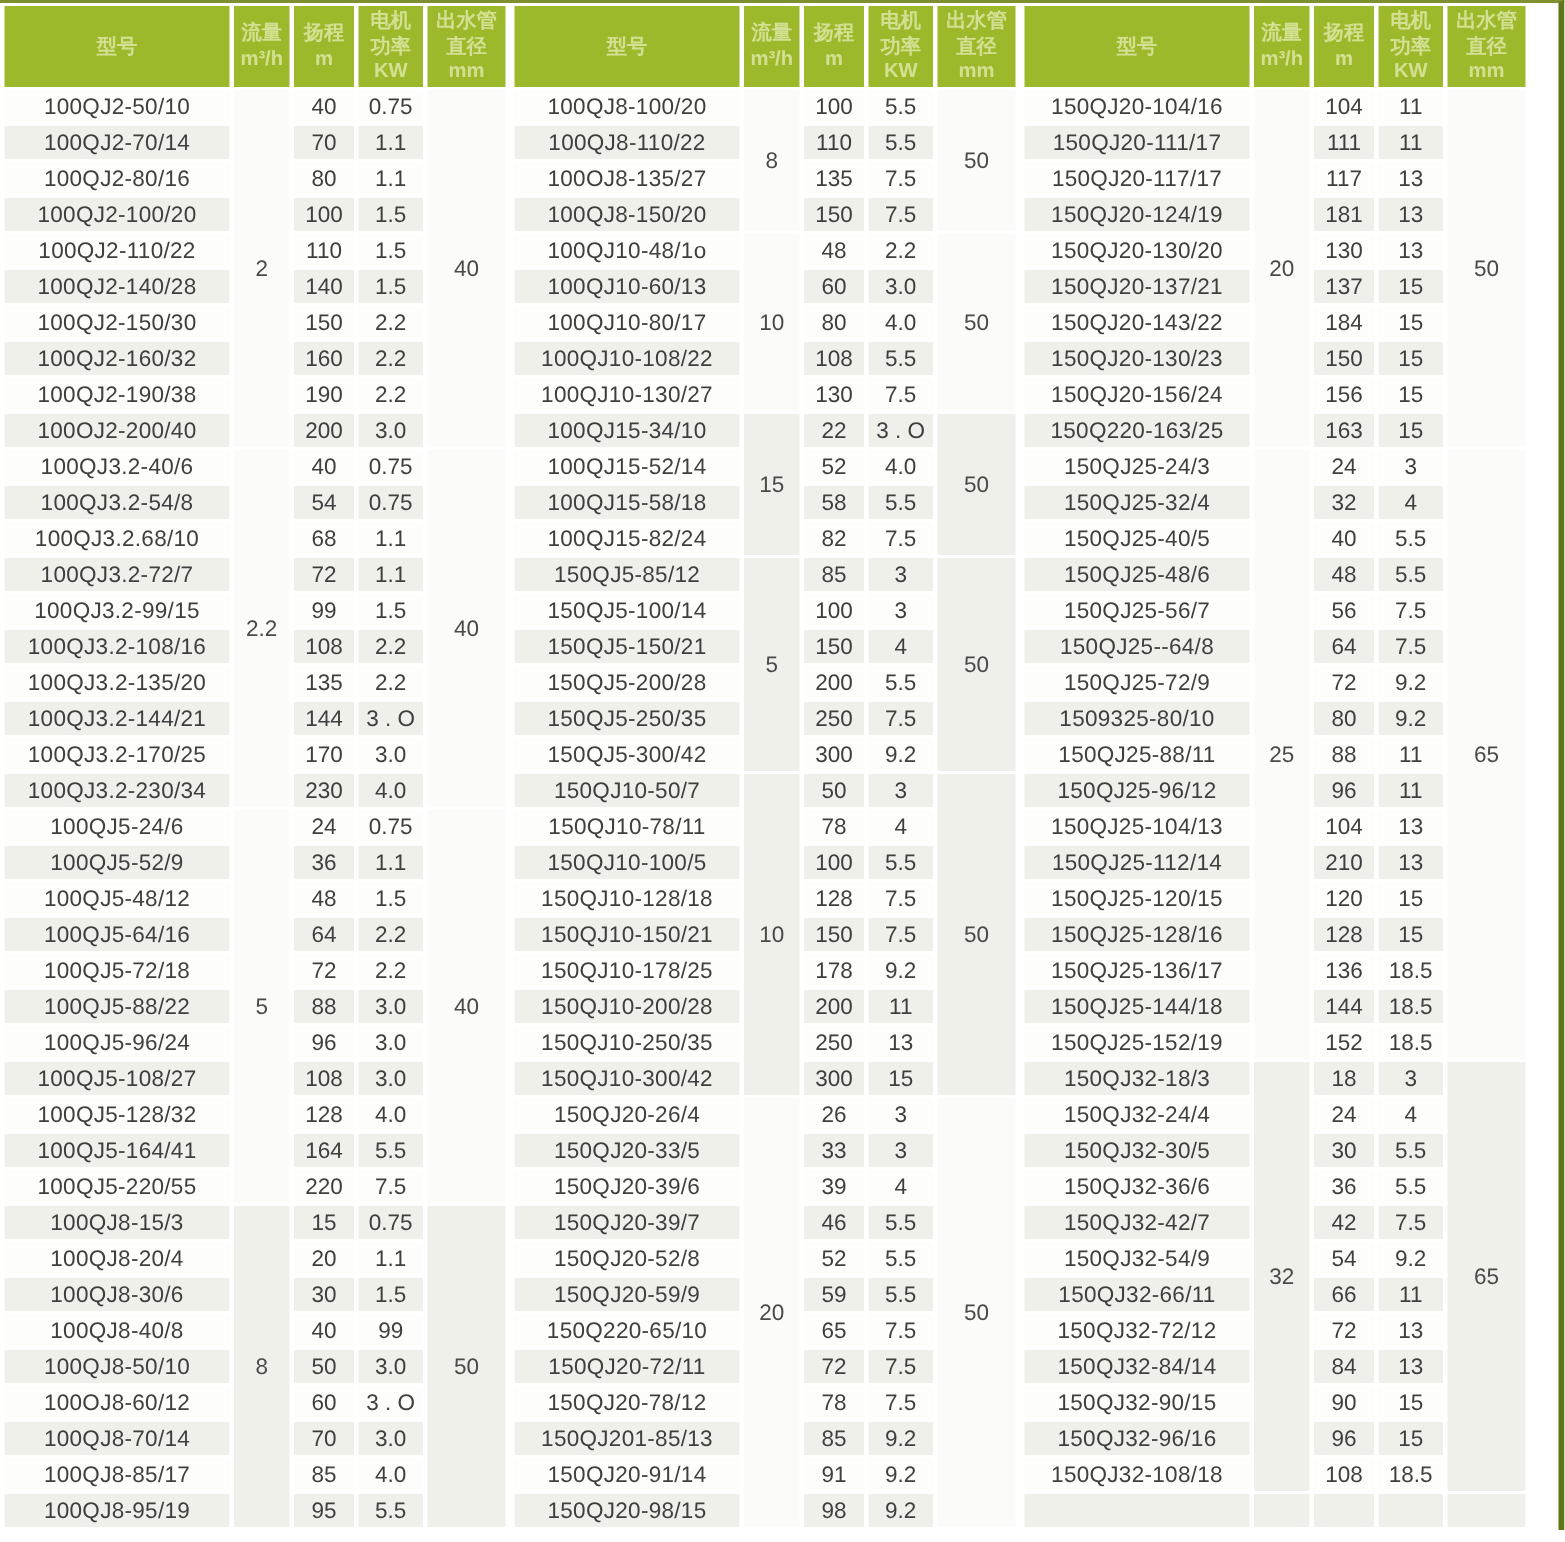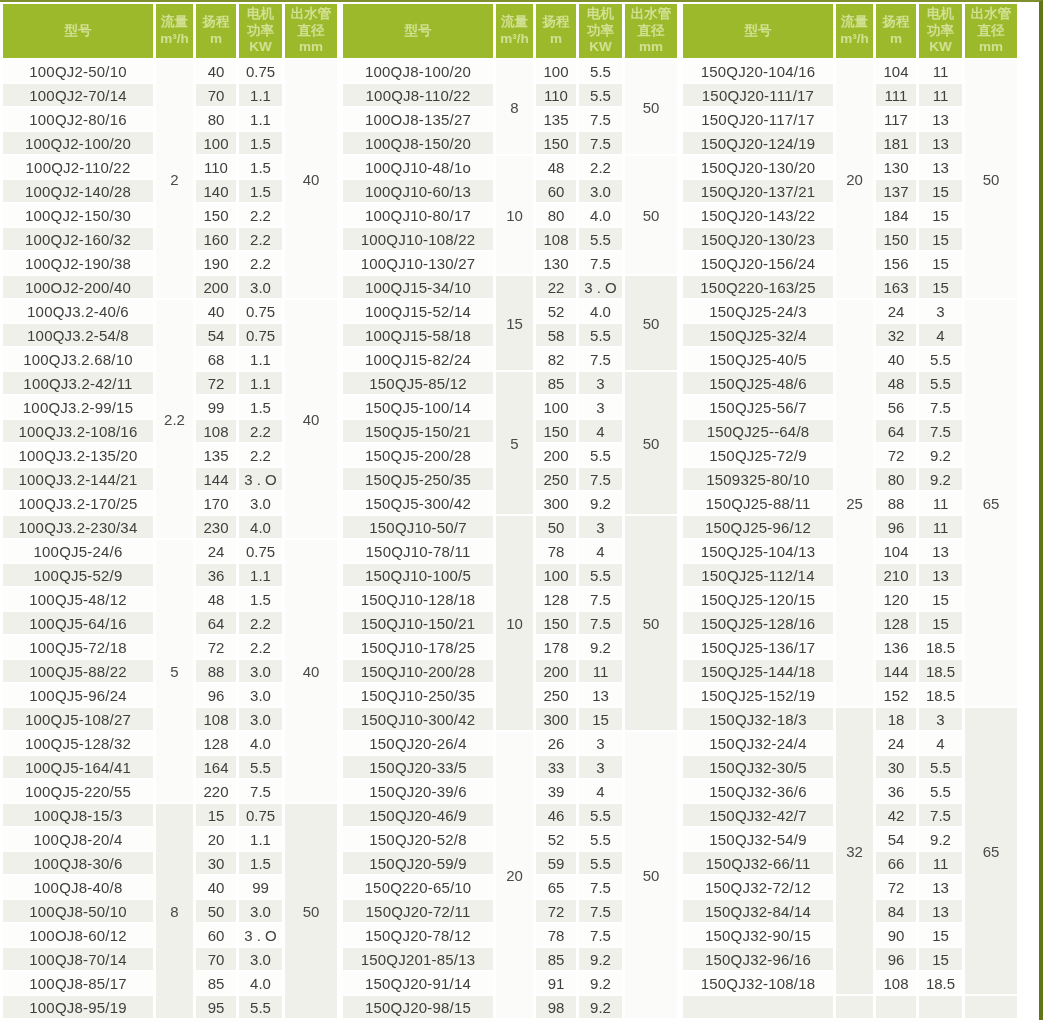--- a/index.html
+++ b/index.html
@@ -153,21 +153,21 @@
           <td class="model-cell">100QJ3.2-54/8</td>
           <td class="head-cell">54</td>
           <td class="power-cell">0.75</td>
         </tr>
         <tr>
           <td class="model-cell">100QJ3.2.68/10</td>
           <td class="head-cell">68</td>
           <td class="power-cell">1.1</td>
         </tr>
         <tr class="alt">
-          <td class="model-cell">100QJ3.2-42/11</td>
+          <td class="model-cell">100QJ3.2-72/7</td>
           <td class="head-cell">72</td>
           <td class="power-cell">1.1</td>
         </tr>
         <tr>
           <td class="model-cell">100QJ3.2-99/15</td>
           <td class="head-cell">99</td>
           <td class="power-cell">1.5</td>
         </tr>
         <tr class="alt">
           <td class="model-cell">100QJ3.2-108/16</td>
@@ -495,21 +495,21 @@
           <td class="model-cell">150QJ20-33/5</td>
           <td class="head-cell">33</td>
           <td class="power-cell">3</td>
         </tr>
         <tr>
           <td class="model-cell">150QJ20-39/6</td>
           <td class="head-cell">39</td>
           <td class="power-cell">4</td>
         </tr>
         <tr class="alt">
-          <td class="model-cell">150QJ20-46/9</td>
+          <td class="model-cell">150QJ20-39/7</td>
           <td class="head-cell">46</td>
           <td class="power-cell">5.5</td>
         </tr>
         <tr>
           <td class="model-cell">150QJ20-52/8</td>
           <td class="head-cell">52</td>
           <td class="power-cell">5.5</td>
         </tr>
         <tr class="alt">
           <td class="model-cell">150QJ20-59/9</td>

